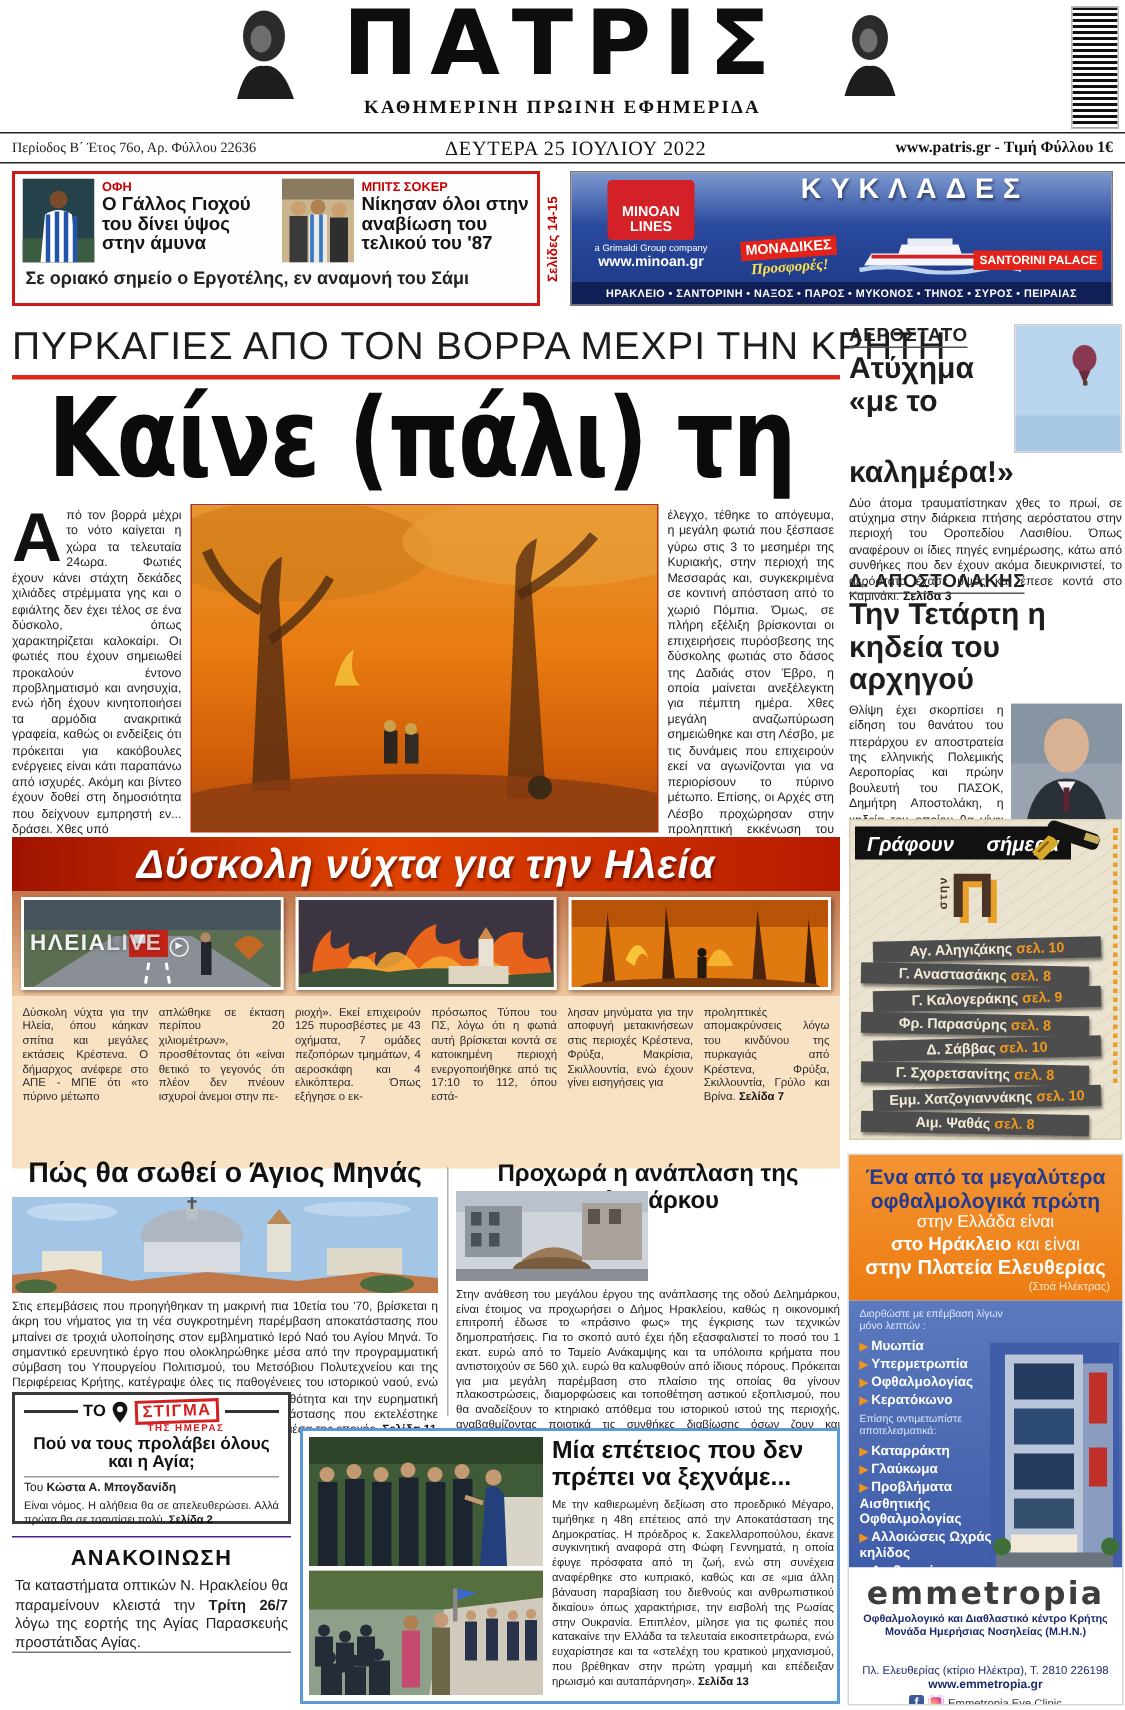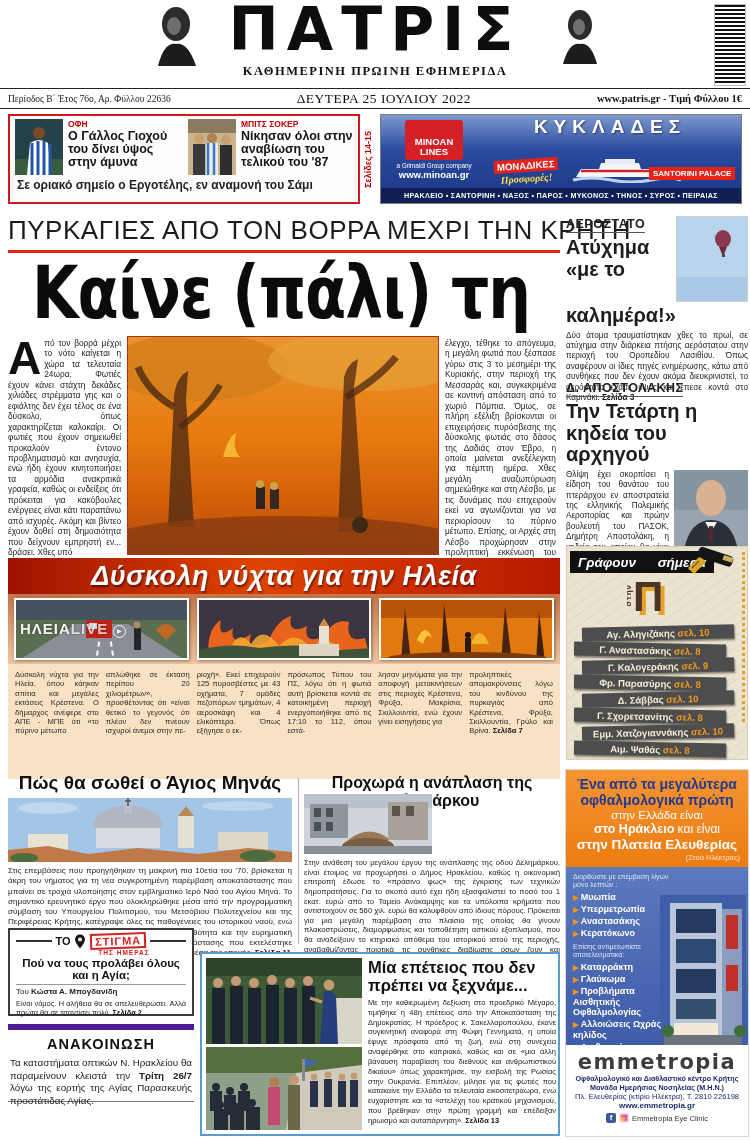--- a/index.html
+++ b/index.html
@@ -140,21 +140,21 @@
   .emm-list{position:absolute;left:7px;top:6px;width:96px;}
   .emm-intro{color:#dbe6fa;font-size:7px;line-height:1.2;margin-bottom:2px;}
   .emm-item{color:#fff;font-weight:bold;font-size:9px;line-height:1.16;margin:1.5px 0;}
   .emm-item .arr{color:#f0921e;font-size:7.5px;margin-right:2px;}
   .emm-more{color:#c9d8f2;font-size:7.5px;margin-top:2px;}
   .emm-build{position:absolute;right:2px;bottom:0;}
   .emm-white{position:absolute;left:0;top:275px;right:0;height:91px;background:#fff;text-align:center;padding-top:5px;box-sizing:border-box;}
   .emm-logo{font-size:21px;font-weight:bold;letter-spacing:1.5px;color:#3d3d3d;
             font-family:"DejaVu Sans",sans-serif;}
   .emm-f12{color:#1c2a6b;font-weight:bold;font-size:7.2px;line-height:1.25;}
-  .emm-f3{color:#1c2a6b;font-size:7.6px;margin-top:0;}
+  .emm-f3{color:#1c2a6b;font-size:7.6px;margin-top:17px;}
   .emm-f4{color:#1c2a6b;font-weight:bold;font-size:8px;}
   .emm-social{display:flex;align-items:center;justify-content:center;gap:3px;margin-top:3px;}
   .fb{width:10px;height:10px;background:#3b5998;color:#fff;font-size:8px;font-weight:bold;
       border-radius:2px;line-height:10px;}
   .ig{width:10px;height:10px;border-radius:3px;background:radial-gradient(circle at 30% 70%,#fdc468,#df4996 60%,#8a3ab9);
       box-shadow:inset 0 0 0 1.5px rgba(255,255,255,.85);}
   .emm-soc-txt{font-size:7.5px;color:#333;}
 
   
   .stigma{left:8px;top:928px;width:186px;height:88px;border:2px solid #3a3a3a;background:#fff;
@@ -163,21 +163,21 @@
   .st-line{flex:1;height:2px;background:#333;}
   .st-to{font-weight:bold;font-size:11px;color:#111;}
   .st-stamp{border:2px solid #d42020;color:#d42020;font-weight:900;font-size:11px;letter-spacing:1px;
             padding:0 3px;transform:rotate(-2deg);}
   .st-tis{text-align:center;color:#d42020;font-weight:bold;font-size:6.5px;letter-spacing:1px;margin:0 0 1px 46px;}
   .st-head{text-align:center;font-weight:bold;font-size:11.5px;color:#111;}
   .st-by{border-top:1px solid #999;margin-top:3px;padding-top:2px;font-size:8px;color:#222;}
   .st-teaser{font-size:7.4px;line-height:1.25;text-align:justify;color:#222;margin-top:3px;}
 
   
-  .anak{left:8px;top:1024px;width:186px;height:78px;border-top:6px solid #4c1d95;border-bottom:1px solid #777;
+  .anak{left:8px;top:1024px;width:186px;height:78px;border-top:1px solid #4c1d95;border-bottom:1px solid #777;
         box-sizing:border-box;padding:6px 2px;}
   .an-title{text-align:center;font-weight:bold;font-size:14.5px;letter-spacing:1px;color:#111;}
   .an-body{font-size:9.8px;line-height:1.3;text-align:justify;color:#222;margin-top:5px;}
 
   
   .epet{left:200px;top:952px;width:360px;height:184px;border:2px solid #5b9bd5;background:#fff;box-sizing:border-box;}
   .ep-ph1{position:absolute;left:4px;top:4px;width:156px;height:86px;}
   .ep-ph2{position:absolute;left:4px;top:93px;width:156px;height:83px;}
   .ep-head{position:absolute;left:166px;top:4px;width:188px;font-weight:bold;font-size:16.5px;line-height:1.1;color:#111;}
   .ep-body{position:absolute;left:166px;top:44px;width:188px;font-size:7.5px;line-height:1.31;text-align:justify;color:#222;}
@@ -520,21 +520,21 @@
           <rect x="14" y="128" width="44" height="16" fill="#f2e8d8"></rect>
           <rect x="4" y="140" width="78" height="10" fill="#6a737e"></rect>
           <circle cx="8" cy="136" r="6" fill="#3e6e3a"></circle>
           <circle cx="80" cy="136" r="6" fill="#3e6e3a"></circle>
         </svg>
       </div>
       <div class="emm-list">
         <div class="emm-intro">Διορθώστε με επέμβαση λίγων μόνο λεπτών :</div>
         <div class="emm-item"><span class="arr">▶</span><span>Μυωπία</span></div>
         <div class="emm-item"><span class="arr">▶</span><span>Υπερμετρωπία</span></div>
-        <div class="emm-item"><span class="arr">▶</span><span>Αναστασάκης</span></div>
+        <div class="emm-item"><span class="arr">▶</span><span>Οφθαλμολογίας</span></div>
         <div class="emm-item"><span class="arr">▶</span><span>Κερατόκωνο</span></div>
         <div class="emm-intro" style="margin-top:4px;">Επίσης αντιμετωπίστε αποτελεσματικά:</div>
         <div class="emm-item"><span class="arr">▶</span><span>Καταρράκτη</span></div>
         <div class="emm-item"><span class="arr">▶</span><span>Γλαύκωμα</span></div>
         <div class="emm-item"><span class="arr">▶</span><span>Προβλήματα Αισθητικής Οφθαλμολογίας</span></div>
         <div class="emm-item"><span class="arr">▶</span><span>Αλλοιώσεις Ωχράς κηλίδος</span></div>
         <div class="emm-item"><span class="arr">▶</span><span>Διαβητική αμφιβληστροειδοπάθεια</span></div>
         <div class="emm-more">και πολλές άλλες</div>
       </div>
     </div>

